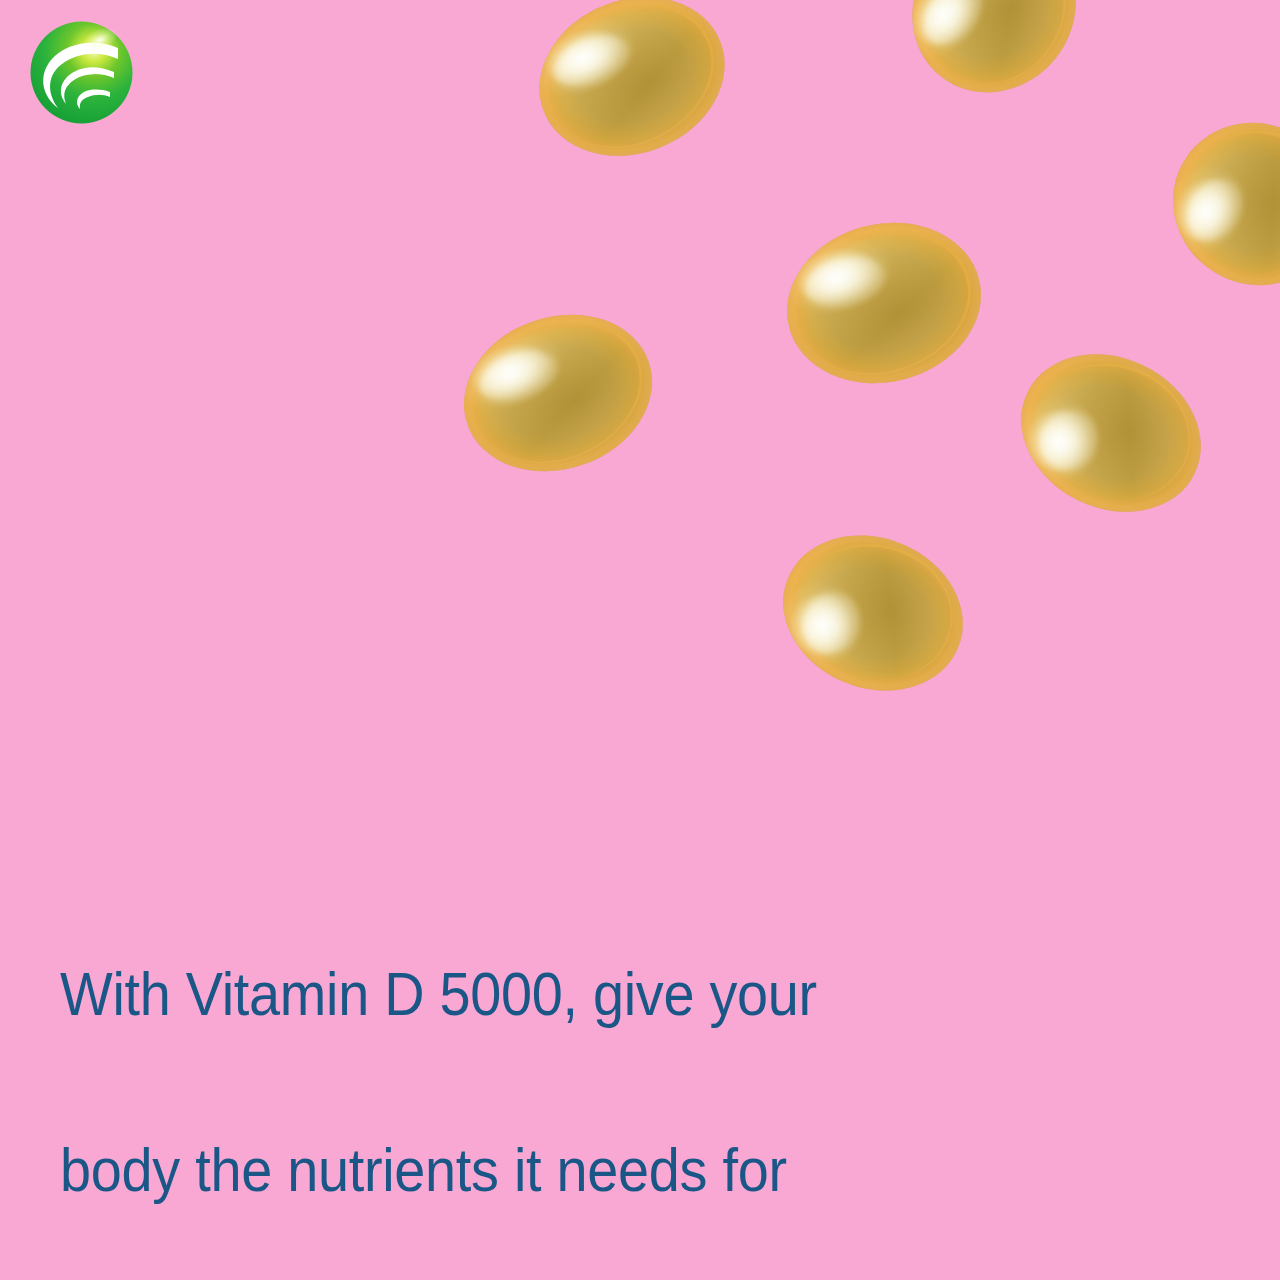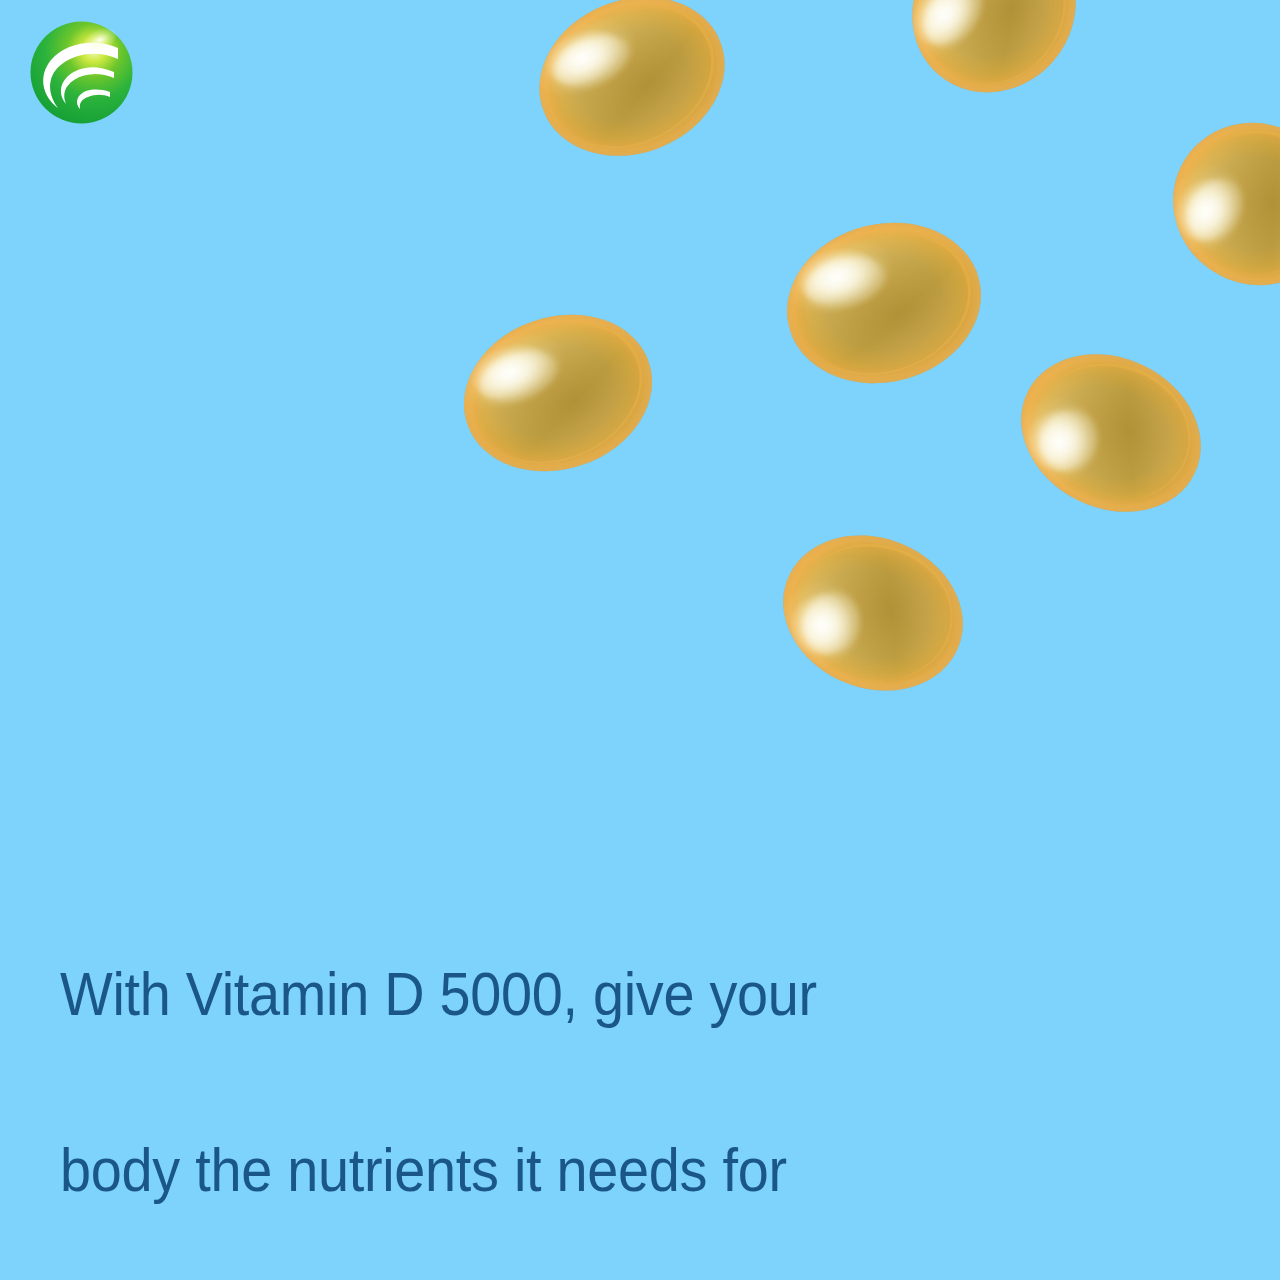--- a/index.html
+++ b/index.html
@@ -95,21 +95,21 @@
     letter-spacing: -0.3px;
     transform: scaleX(0.90);
     transform-origin: left top;
     white-space: pre-line;
   }
   #headline .line { display: block; }
 </style>
 </head>
 <body>
 
-<div id="stage" style="background: #7dd3fc;">
+<div id="stage" style="background: #f9a8d4;">
 
   <div id="logo">
     <svg viewBox="0 0 103 105" xmlns="http://www.w3.org/2000/svg" aria-hidden="true">
       <defs>
         <radialGradient id="sphereGrad" cx="62%" cy="28%" r="82%">
           <stop offset="0%" stop-color="#f3fbbd"></stop>
           <stop offset="14%" stop-color="#cde93f"></stop>
           <stop offset="32%" stop-color="#6dc62c"></stop>
           <stop offset="58%" stop-color="#2bb33c"></stop>
           <stop offset="100%" stop-color="#109b34"></stop>

